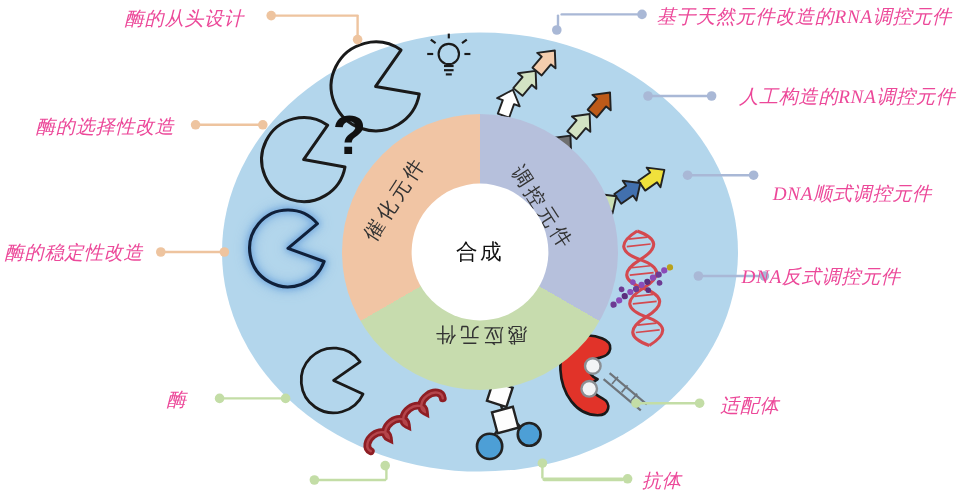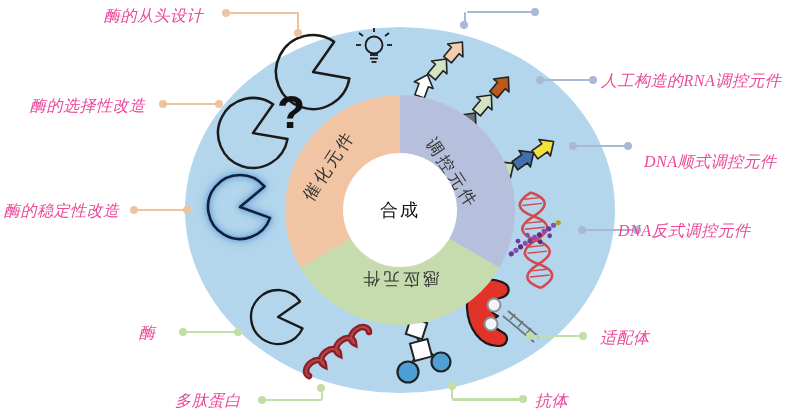--- a/index.html
+++ b/index.html
@@ -199,20 +199,20 @@
 
   <div class="dot" style="left: 448px; top: 382px; background: rgb(195, 221, 166);"></div>
   <div class="seg-v" style="left: 450.8px; top: 388px; height: 11px; background: rgb(195, 221, 166);"></div>
   <div class="seg-h" style="left: 452px; top: 398.3px; width: 68px; background: rgb(195, 221, 166);"></div>
   <div class="dot" style="left: 519px; top: 395px; background: rgb(195, 221, 166);"></div>
 
   <div class="abs callout" style="left:104px;top:6px">酶的从头设计</div>
   <div class="abs callout" style="left:30px;top:96px">酶的选择性改造</div>
   <div class="abs callout" style="left:4px;top:201px">酶的稳定性改造</div>
   <div class="abs callout" style="left:139px;top:323px">酶</div>
-  <div class="abs callout" style="left:175px;top:391px">多肽蛋白</div>
-  <div class="abs callout" style="left:601px;top:71px">人工构造的RNA调控元件</div>
+  <div class="abs callout" style="left:547px;top:4px">基于天然元件改造的RNA调控元件</div>
+  <div class="abs callout" style="left:616px;top:71px">人工构造的RNA调控元件</div>
   <div class="abs callout" style="left:644px;top:152px">DNA顺式调控元件</div>
   <div class="abs callout" style="left:618px;top:221px">DNA反式调控元件</div>
   <div class="abs callout" style="left:600px;top:328px">适配体</div>
   <div class="abs callout" style="left:535px;top:391px">抗体</div>
 
 </div>
 
 </body></html>

